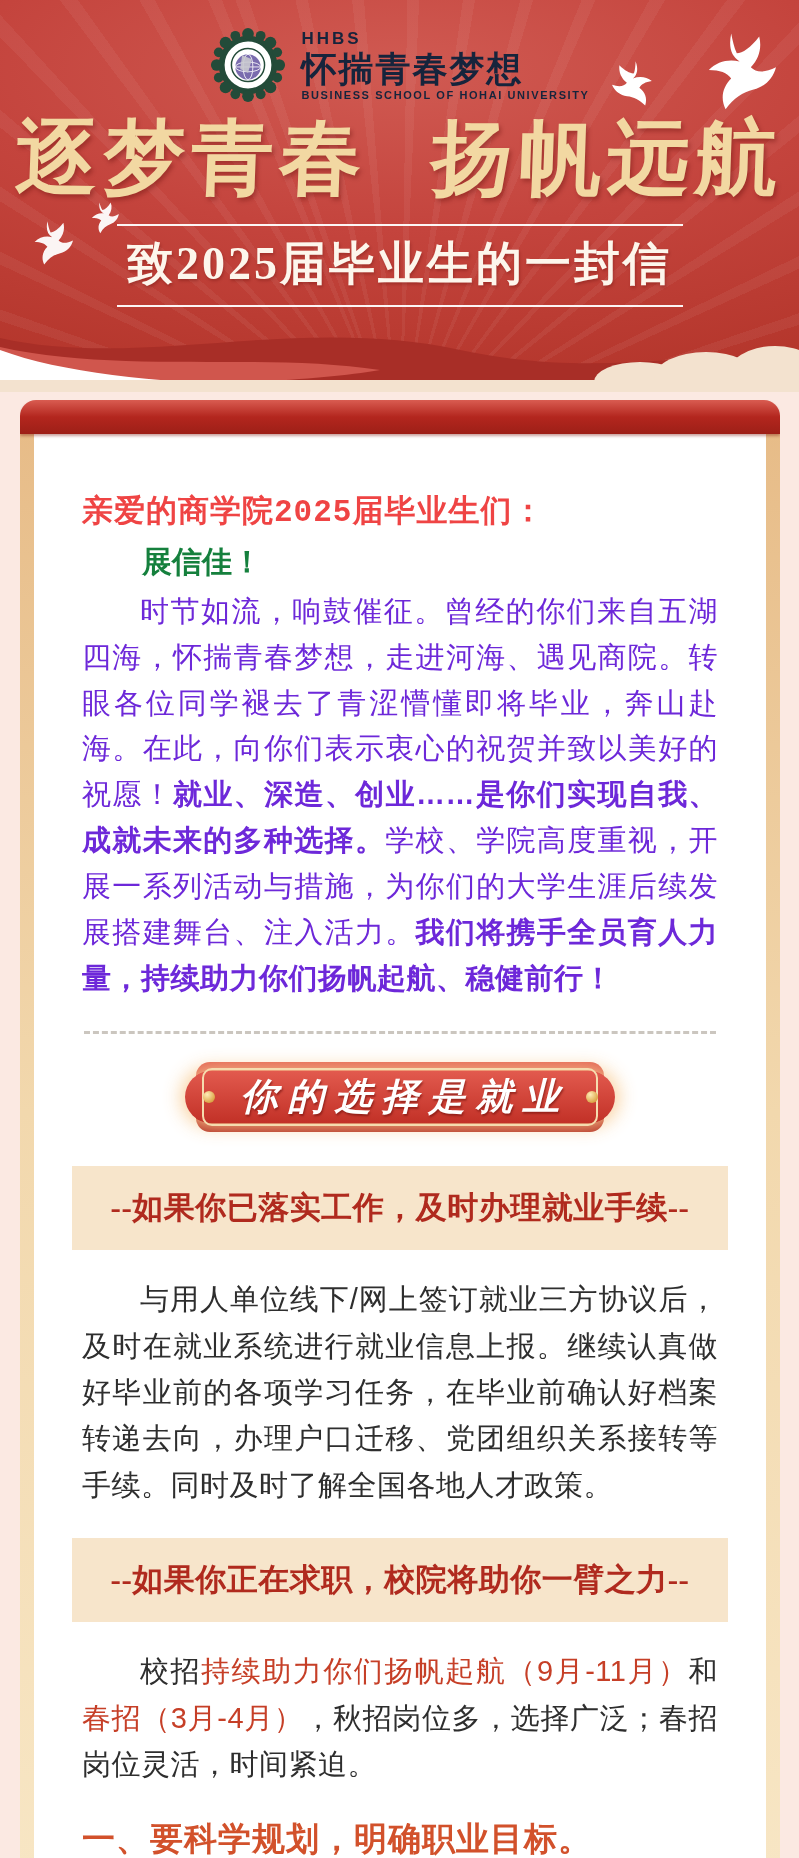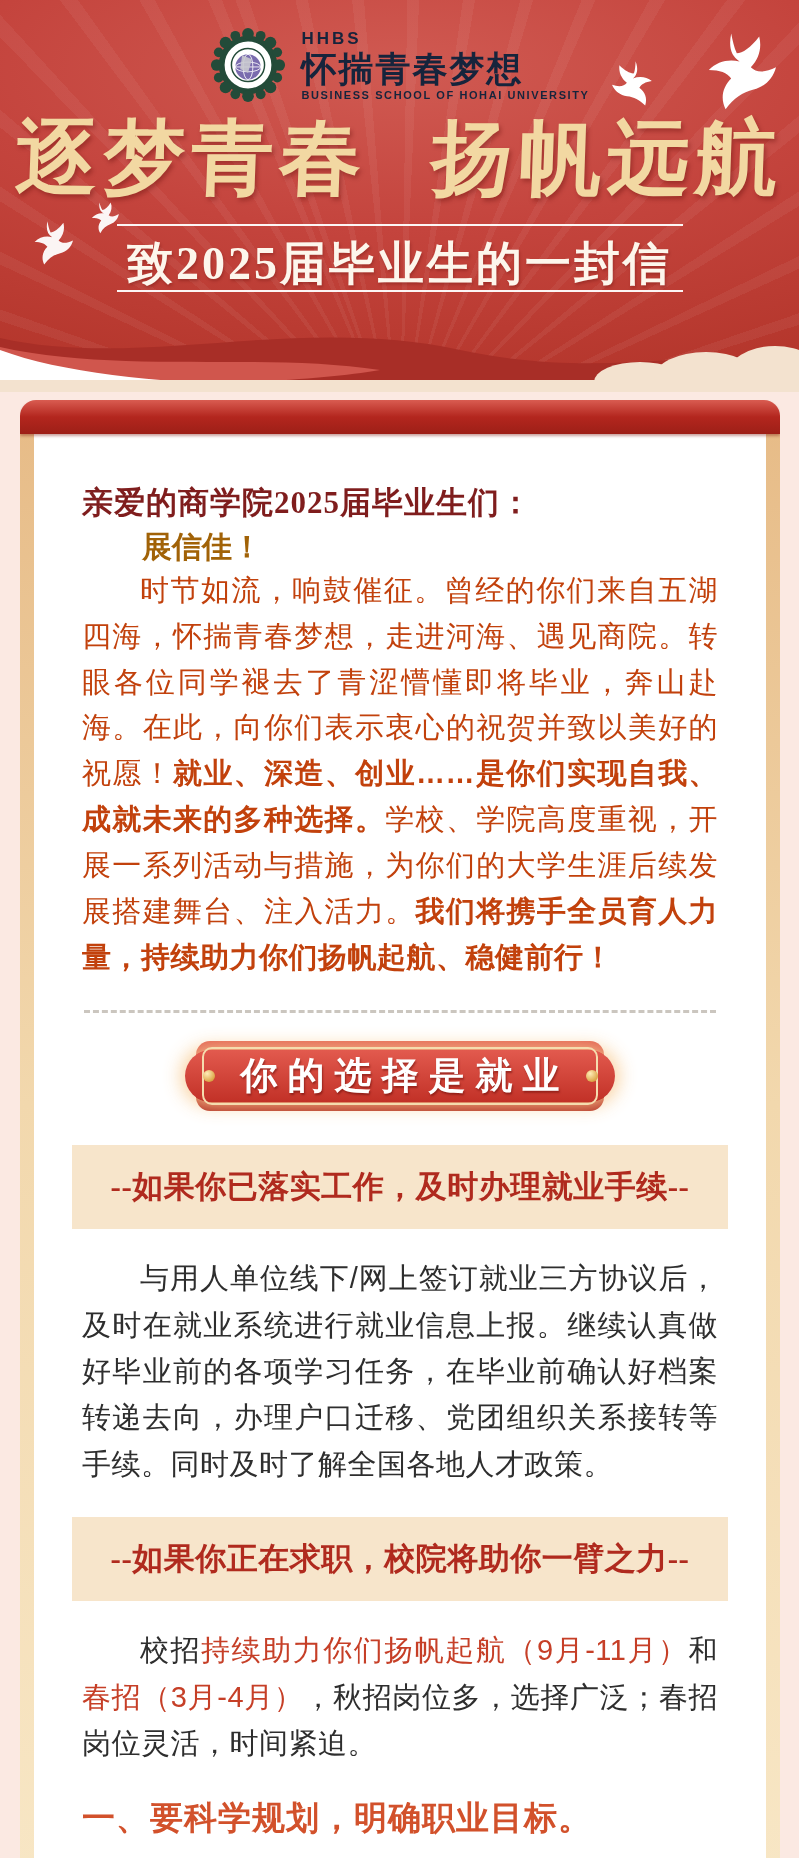--- a/index.html
+++ b/index.html
@@ -36,21 +36,21 @@
     margin-top:14px; color:#f2d8a2;
     font-family:"Liberation Serif","DejaVu Serif",serif;
     font-size:82px; font-weight:bold; line-height:1; letter-spacing:6px;
     text-shadow:2px 3px 4px rgba(90,10,5,0.35);
     transform:skewX(-2deg);
   }
   .subtitle-box {
     position:relative; z-index:3; width:566px; margin:24px auto 0;
     border-top:2px solid rgba(255,255,255,0.95);
     border-bottom:2px solid rgba(255,255,255,0.95);
-    padding:13px 0 0; text-align:center;
+    padding:13px 0 15px; text-align:center;
   }
   .subtitle-box .subtitle {
     color:#fdf6ec; font-family:"Liberation Serif","DejaVu Serif",serif;
     font-size:46px; font-weight:bold; letter-spacing:3px; line-height:1.1;
     text-shadow:1px 2px 3px rgba(90,10,5,0.3);
   }
   .dove { position:absolute; z-index:2; fill:#ffffff; }
   .dove-big   { top:28px;  left:688px; width:92px;  height:84px; }
   .dove-small { top:58px;  left:606px; width:62px;  height:50px; transform:scaleX(-1) rotate(8deg); }
   .dove-left1 { top:218px; left:22px;  width:54px;  height:48px; opacity:.95; }
@@ -71,34 +71,34 @@
   .card-frame {
     position:relative; margin-top:-2px; padding:0 14px; min-height:calc(100% - 32px);
     background:linear-gradient(180deg,#e7bc88 0%, #f2d8ad 45%, #f8e7c6 100%);
   }
   .card-inner {
     background:#ffffff; min-height:1430px; padding:30px 48px 60px;
   }
 
   
   .salutation {
-    color:#7f1d1d; font-family:Liberation Serif, serif;
-    font-size:31px; font-weight:bold; letter-spacing:1px; margin-top:20px;
+    color:#ef4444; font-family:Liberation Mono, monospace;
+    font-size:31px; font-weight:bold; letter-spacing:1px; margin-top:28px;
   }
   .letter-p {
-    color:#c2410c; font-family:"Liberation Serif","DejaVu Serif",serif;
+    color:#6d28d9; font-family:"Liberation Serif","DejaVu Serif",serif;
     font-size:29px; line-height:1.58; text-align:justify; text-indent:2em;
-    letter-spacing:0.5px; 
+    letter-spacing:0.5px; margin-top:6px;
   }
   .letter-p b, .opening {
     font-family:"Liberation Sans","DejaVu Sans",sans-serif; font-weight:bold;
   }
   .opening {
-    color:#a16207; font-family:"Liberation Serif","DejaVu Serif",serif;
-    font-size:30px; font-weight:bold; text-indent:2em; margin-top:3px;
+    color:#15803d; font-family:"Liberation Serif","DejaVu Serif",serif;
+    font-size:30px; font-weight:bold; text-indent:2em; margin-top:10px;
   }
 
   .dashed-divider { border:none; border-top:3px dashed #cbc6bf; margin:30px 2px 28px; }
 
   
   .plaque-wrap { display:flex; justify-content:center; margin:10px 0 34px; }
   .plaque {
     position:relative; width:408px; height:70px;
     display:flex; align-items:center; justify-content:center; gap:16px;
     background:linear-gradient(180deg,#e25a4e 0%, #c23127 70%, #b02a20 100%);
@@ -109,21 +109,21 @@
     background:linear-gradient(180deg,#e25a4e 0%, #c23127 100%);
     border-radius:30px; z-index:0;
     box-shadow:0 0 18px 4px rgba(248,205,150,0.9);
   }
   .plaque::after {
     content:""; position:absolute; inset:6px; border:2px solid #f5dcae;
     border-radius:10px; z-index:2;
   }
   .plaque-label {
     position:relative; z-index:3; color:#ffffff;
-    font-family:"Liberation Serif","DejaVu Serif",serif; 
+    font-family:"Liberation Serif","DejaVu Serif",serif; font-style:italic;
     font-size:37px; font-weight:bold; letter-spacing:10px; text-indent:10px;
     text-shadow:1px 2px 2px rgba(100,10,5,0.5);
   }
   .plaque-dot {
     position:relative; z-index:3; width:12px; height:12px; border-radius:50%;
     background:radial-gradient(circle at 35% 30%, #ffedb8, #dca649 70%, #b97f2a);
     flex:0 0 auto;
   }
 
   

